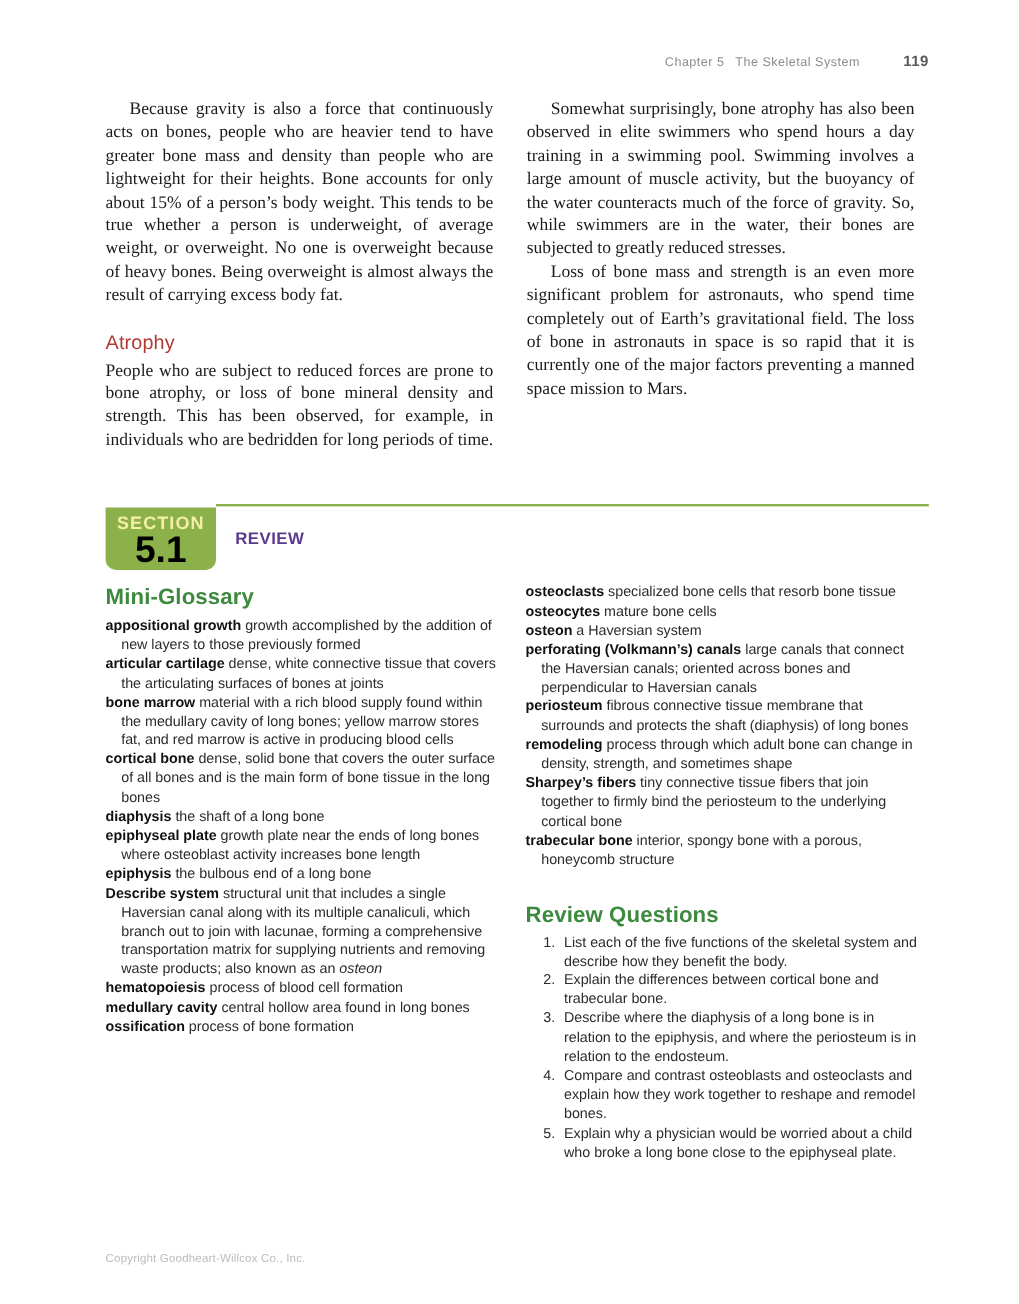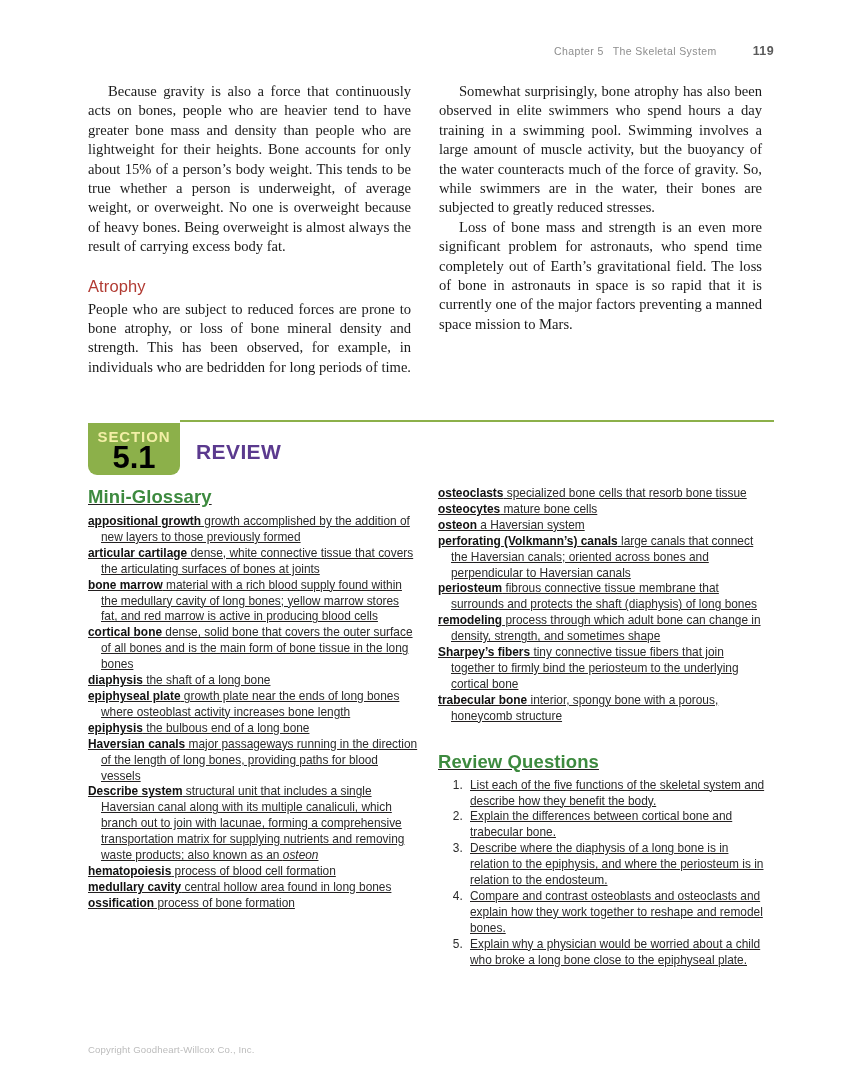--- a/index.html
+++ b/index.html
@@ -123,35 +123,34 @@
     font-size: 31px;
     font-weight: bold;
     color: #000000;
     line-height: 32px;
   }
   .review-word {
     position: absolute;
     left: 108px;
     top: 20px;
     font-family: "Liberation Sans", sans-serif;
-    font-size: 21px;
+    font-size: 14px;
     font-weight: bold;
     color: #5b3a8e;
     letter-spacing: 0.4px;
   }
 
   
   .review-cols {
     position: absolute;
     top: 486px;
     left: 88px;
     width: 694px;
     display: flex;
     gap: 20px;
-    text-decoration: underline;
   }
   .review-col {
     width: 330px;
   }
 
   h3.green-head {
     margin: 0 0 6px 0;
     font-family: "Liberation Sans", sans-serif;
     font-size: 18.5px;
     font-weight: bold;
@@ -248,21 +247,20 @@
     <div class="review-col">
       <h3 class="green-head">Mini-Glossary</h3>
       <ul class="glossary" id="glossary-left">
           <li><span class="term">appositional growth</span><span> growth accomplished by the addition of new layers to those previously formed</span></li>
           <li><span class="term">articular cartilage</span><span> dense, white connective tissue that covers the articulating surfaces of bones at joints</span></li>
           <li><span class="term">bone marrow</span><span> material with a rich blood supply found within the medullary cavity of long bones; yellow marrow stores fat, and red marrow is active in producing blood cells</span></li>
           <li><span class="term">cortical bone</span><span> dense, solid bone that covers the outer surface of all bones and is the main form of bone tissue in the long bones</span></li>
           <li><span class="term">diaphysis</span><span> the shaft of a long bone</span></li>
           <li><span class="term">epiphyseal plate</span><span> growth plate near the ends of long bones where osteoblast activity increases bone length</span></li>
           <li><span class="term">epiphysis</span><span> the bulbous end of a long bone</span></li>
-          <li><span class="term">Haversian canals</span><span> major passageways running in the direction of the length of long bones, providing paths for blood vessels</span></li>
           <li><span class="term">Describe system</span><span> structural unit that includes a single Haversian canal along with its multiple canaliculi, which branch out to join with lacunae, forming a comprehensive transportation matrix for supplying nutrients and removing waste products; also known as an </span><em>osteon</em></li>
           <li><span class="term">hematopoiesis</span><span> process of blood cell formation</span></li>
           <li><span class="term">medullary cavity</span><span> central hollow area found in long bones</span></li>
           <li><span class="term">ossification</span><span> process of bone formation</span></li>
         </ul>
     </div>
 
     <div class="review-col">
       <ul class="glossary" id="glossary-right">
           <li><span class="term">osteoclasts</span><span> specialized bone cells that resorb bone tissue</span></li>

